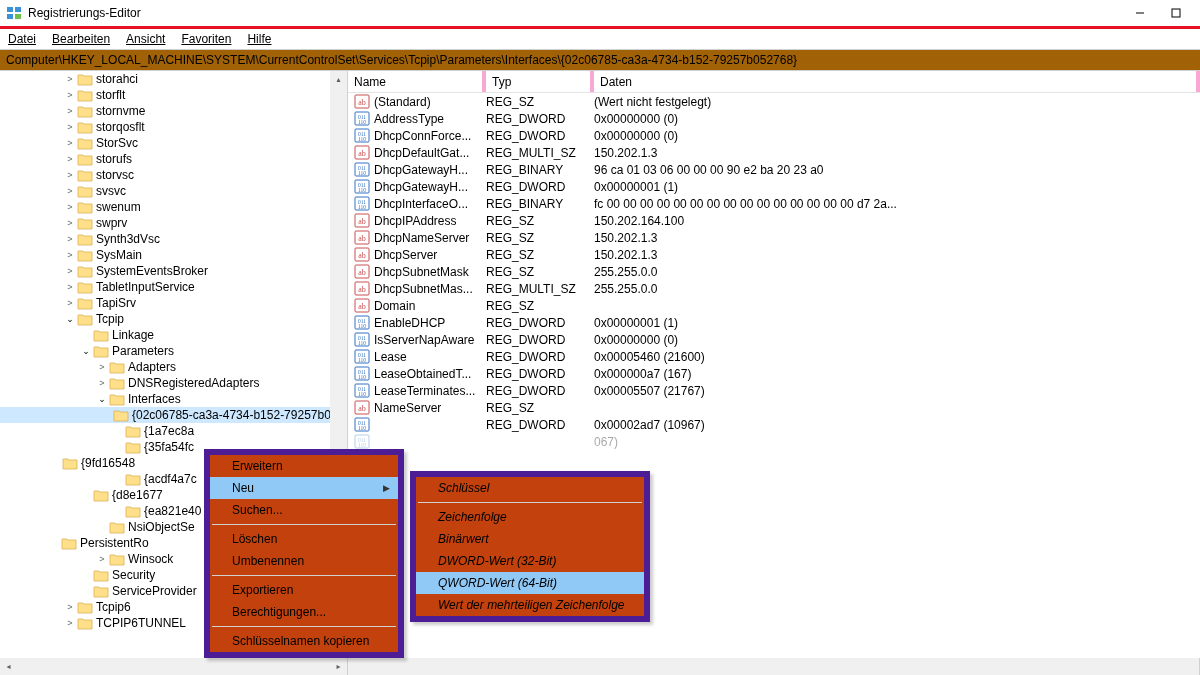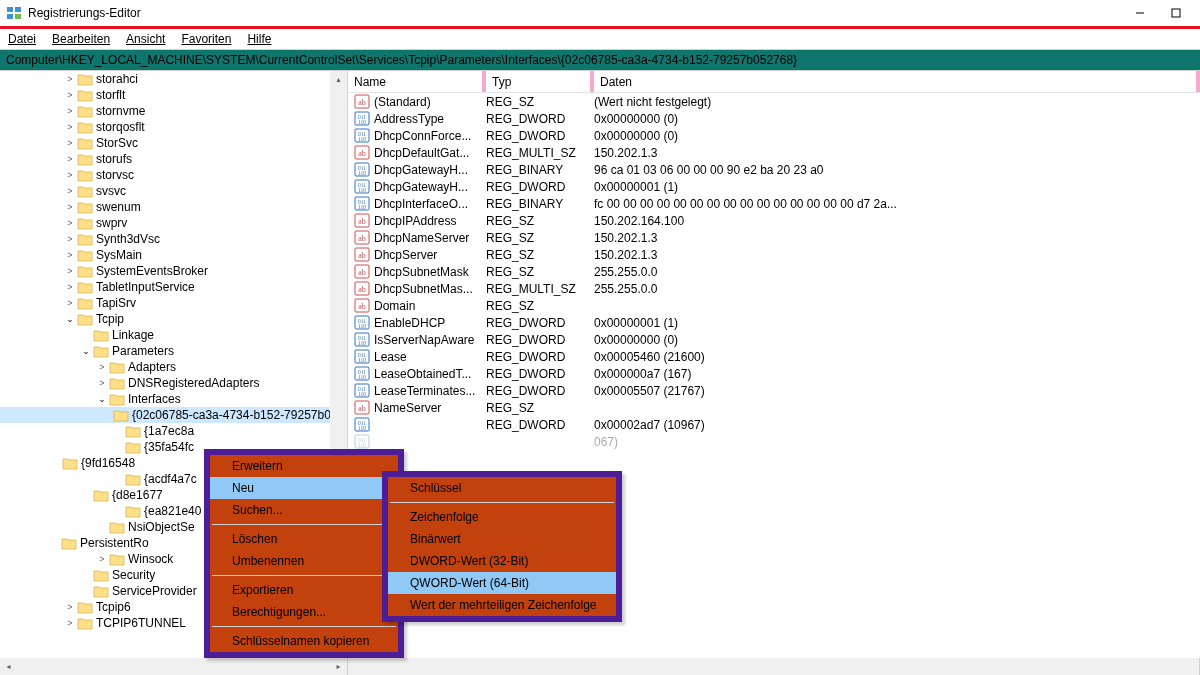--- a/index.html
+++ b/index.html
@@ -4,21 +4,21 @@
 <style>
   * { box-sizing: border-box; margin: 0; padding: 0; }
   body { font-family: "Segoe UI", Tahoma, sans-serif; font-size: 12px; color: #000; background: #fff; width: 1200px; height: 675px; overflow: hidden; position: relative; }
   .titlebar { height: 26px; display: flex; align-items: center; padding: 0 6px; }
   .titlebar .icon { width: 16px; height: 16px; margin-right: 6px; display: inline-flex; }
   .title { flex: 1; font-size: 12px; }
   .winbtn { width: 36px; height: 26px; display: inline-flex; align-items: center; justify-content: center; }
   .redbar { height: 3px; background: #e81123; }
   .menubar { height: 20px; display: flex; align-items: center; gap: 16px; padding: 7px 8px; font-size: 12px; text-decoration: underline; }
   .menubar span { cursor: default; }
-  .addrbar { height: 22px; border-top: 1px solid #d0d0d0; border-bottom: 1px solid #d0d0d0; padding: 2px 6px; display: flex; align-items: center; font-size: 12px; background: #0f766e; }
+  .addrbar { height: 22px; border-top: 1px solid #d0d0d0; border-bottom: 1px solid #d0d0d0; padding: 2px 6px; display: flex; align-items: center; font-size: 12px; background: #a16207; }
   .addrbar span { white-space: nowrap; overflow: hidden; text-overflow: ellipsis; width: 100%; }
   .content { display: flex; height: calc(675px - 26px - 3px - 20px - 22px - 17px); }
   .tree { width: 348px; border-right: 1px solid #d0d0d0; overflow: hidden; position: relative; }
   .tree-inner { position: absolute; top: 0; left: 0; right: 17px; bottom: 0; overflow: hidden; }
   .vscroll { position: absolute; right: 0; top: 0; width: 17px; height: 100%; background: #f0f0f0; }
   .vscroll .up, .vscroll .down { height: 17px; display: flex; align-items: center; justify-content: center; color: #606060; font-size: 8px; background: #f0f0f0; }
   .vscroll .down { position: absolute; bottom: 0; width: 100%; }
   .tree-row { height: 16px; display: flex; align-items: center; white-space: nowrap; font-size: 12px; cursor: default; }
   .caret { width: 12px; display: inline-flex; justify-content: center; color: #666; font-size: 9px; }
   .caret.open { color: #000; }
@@ -697,21 +697,21 @@
     </div>
     <div class="mi">
       <span>Berechtigungen...</span>
     </div>
     <div class="sep"></div>
     <div class="mi">
       <span>Schlüsselnamen kopieren</span>
     </div>
   </div>
 
-<div class="ctxmenu" id="ctx2" style="left:382px; top:471px; width:240px;">
+<div class="ctxmenu" id="ctx2" style="left:410px; top:471px; width:240px;font-style:italic;">
     <div class="mi">
       <span>Schlüssel</span>
     </div>
     <div class="sep"></div>
     <div class="mi">
       <span>Zeichenfolge</span>
     </div>
     <div class="mi">
       <span>Binärwert</span>
     </div>

